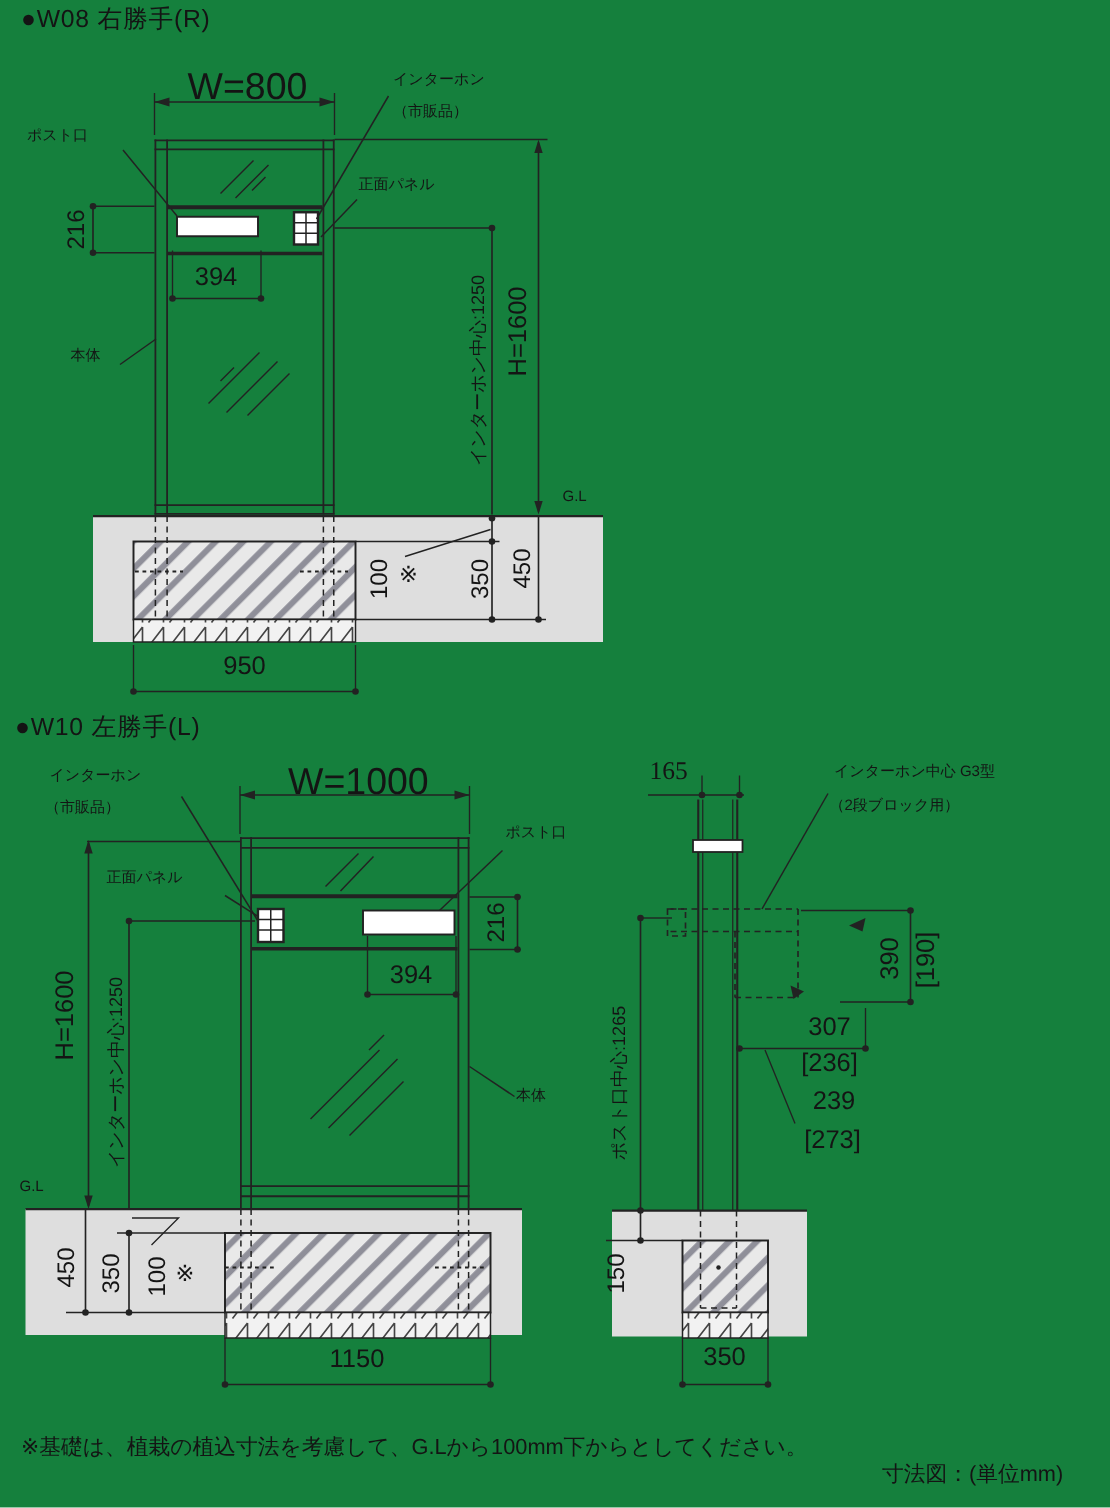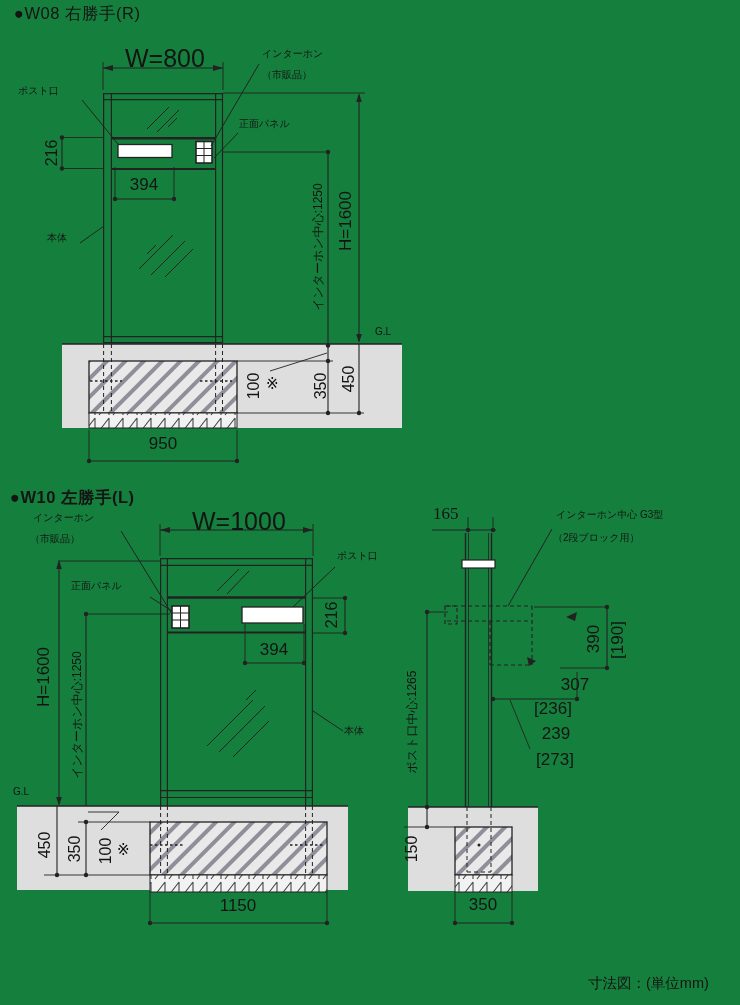--- a/index.html
+++ b/index.html
@@ -315,21 +315,21 @@
   <div class="lbl t17 c" style="left:120px;top:176px;width:48px;">394</div>
   <div class="lbl t17 rot" style="left:346px;top:221px;">H=1600</div>
   <div class="lbl t12 rot" style="left:319px;top:247px;">インターホン中心:1250</div>
   <div class="lbl t13" style="left:375px;top:326px;">G.L</div>
   <div class="lbl t16 rot" style="left:254px;top:386px;">100</div>
   <div class="lbl t15" style="left:266px;top:376px;">※</div>
   <div class="lbl t16 rot" style="left:321px;top:386px;">350</div>
   <div class="lbl t16 rot" style="left:349px;top:379px;">450</div>
   <div class="lbl t17 c" style="left:139px;top:435px;width:48px;">950</div>
 
-  <div class="lbl ttl" style="left:10px;top:488px;font-weight:bold;">●W10 左勝手(L)</div>
+  <div class="lbl ttl" style="left:10px;top:476px;">●W10 左勝手(L)</div>
   <div class="lbl t19 c" style="left:192px;top:508px;width:88px;">W=1000</div>
   <div class="lbl t13" style="left:33px;top:512px;">インターホン</div>
   <div class="lbl t13" style="left:30px;top:533px;">（市販品）</div>
   <div class="lbl t13" style="left:337px;top:550px;">ポスト口</div>
   <div class="lbl t13" style="left:71px;top:580px;">正面パネル</div>
   <div class="lbl t13" style="left:344px;top:725px;">本体</div>
   <div class="lbl t16 rot" style="left:332px;top:615px;">216</div>
   <div class="lbl t17 c" style="left:250px;top:641px;width:48px;">394</div>
   <div class="lbl t17 rot" style="left:44px;top:677px;">H=1600</div>
   <div class="lbl t12 rot" style="left:78px;top:715px;">インターホン中心:1250</div>
@@ -339,22 +339,23 @@
   <div class="lbl t16 rot" style="left:106px;top:851px;">100</div>
   <div class="lbl t15" style="left:117px;top:842px;">※</div>
   <div class="lbl t17 c" style="left:210px;top:897px;width:56px;">1150</div>
 
   <div class="lbl t17" style="left:433px;top:505px;font-family:Liberation Serif, serif;">165</div>
   <div class="lbl t13" style="left:556px;top:509px;">インターホン中心  G3型</div>
   <div class="lbl t13" style="left:553px;top:532px;">（2段ブロック用）</div>
   <div class="lbl t12 rot" style="left:413px;top:722px;">ポスト口中心:1265</div>
   <div class="lbl t17 rot" style="left:594px;top:639px;">390</div>
   <div class="lbl t17 rot" style="left:618px;top:640px;">[190]</div>
-  <div class="lbl t17 c" style="left:551px;top:676px;width:48px;">307</div>
+  <div class="lbl t17 c" style="left:529px;top:676px;width:48px;">307</div>
   <div class="lbl t17 c" style="left:527px;top:700px;width:52px;">[236]</div>
   <div class="lbl t17 c" style="left:532px;top:725px;width:48px;">239</div>
   <div class="lbl t17 c" style="left:527px;top:751px;width:56px;">[273]</div>
   <div class="lbl t16 rot" style="left:412px;top:849px;">150</div>
   <div class="lbl t17 c" style="left:459px;top:896px;width:48px;">350</div>
 
+  <div class="lbl t14" style="left:14px;top:958px;">※基礎は、植栽の植込寸法を考慮して、G.Lから100mm下からとしてください。</div>
   <div class="lbl t14" style="left:588px;top:976px;">寸法図：(単位mm)</div>
 
 </div>
 
 </body></html>

